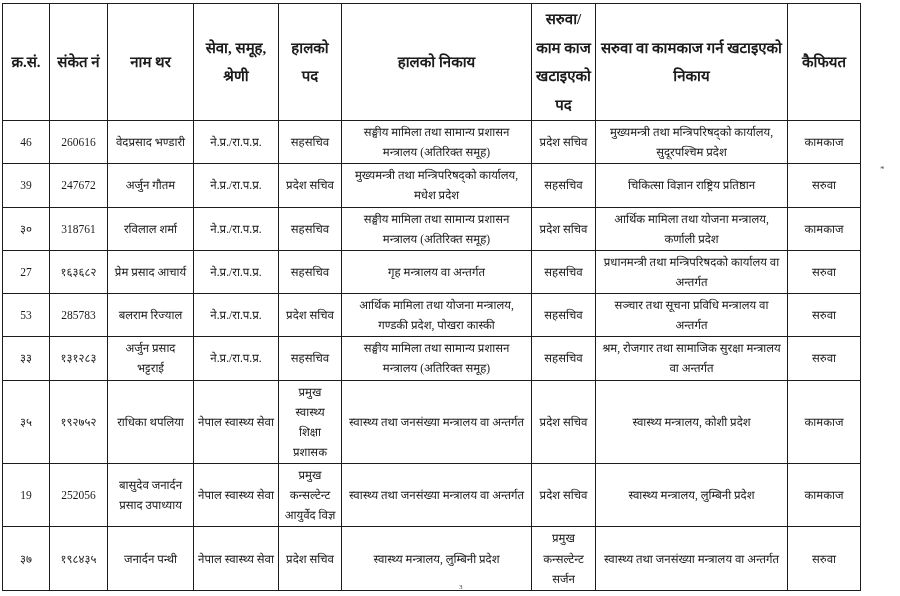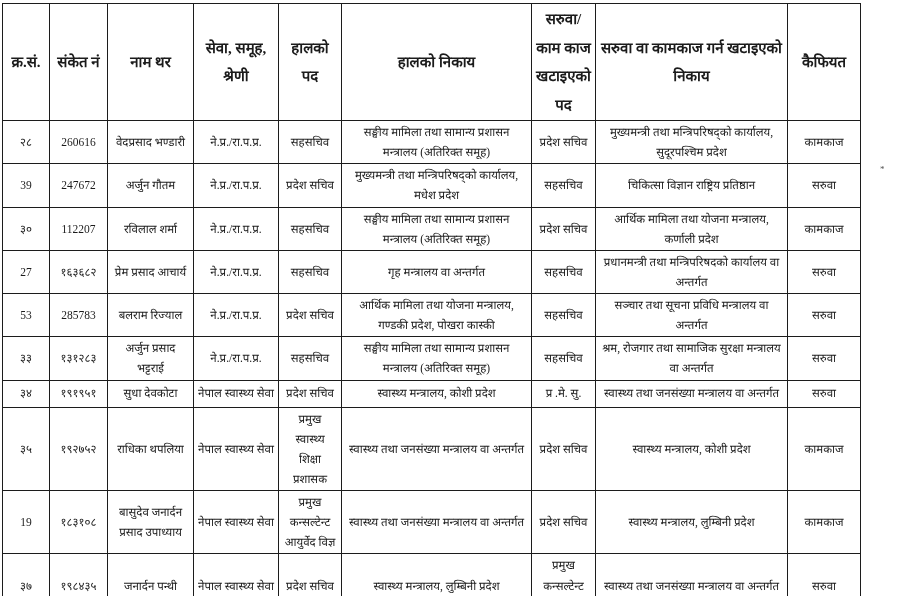--- a/index.html
+++ b/index.html
@@ -97,21 +97,21 @@
         <th>सेवा, समूह, श्रेणी</th>
         <th>हालको पद</th>
         <th>हालको निकाय</th>
         <th>सरुवा/काम काज खटाइएको पद</th>
         <th>सरुवा वा कामकाज गर्न खटाइएको निकाय</th>
         <th>कैफियत</th>
       </tr>
     </thead>
     <tbody id="roster-body">
         <tr>
-          <td>२८</td>
+          <td>46</td>
           <td>260616</td>
           <td>वेदप्रसाद भण्डारी</td>
           <td>ने.प्र./रा.प.प्र.</td>
           <td>सहसचिव</td>
           <td>सङ्घीय मामिला तथा सामान्य प्रशासन मन्त्रालय (अतिरिक्त समूह)</td>
           <td>प्रदेश सचिव</td>
           <td>मुख्यमन्त्री तथा मन्त्रिपरिषद्को कार्यालय, सुदूरपश्चिम प्रदेश</td>
           <td>कामकाज</td>
         </tr>
         <tr>
@@ -120,21 +120,21 @@
           <td>अर्जुन गौतम</td>
           <td>ने.प्र./रा.प.प्र.</td>
           <td>प्रदेश सचिव</td>
           <td>मुख्यमन्त्री तथा मन्त्रिपरिषद्को कार्यालय, मधेश प्रदेश</td>
           <td>सहसचिव</td>
           <td>चिकित्सा विज्ञान राष्ट्रिय प्रतिष्ठान</td>
           <td>सरुवा</td>
         </tr>
         <tr>
           <td>३०</td>
-          <td>112207</td>
+          <td>318761</td>
           <td>रविलाल शर्मा</td>
           <td>ने.प्र./रा.प.प्र.</td>
           <td>सहसचिव</td>
           <td>सङ्घीय मामिला तथा सामान्य प्रशासन मन्त्रालय (अतिरिक्त समूह)</td>
           <td>प्रदेश सचिव</td>
           <td>आर्थिक मामिला तथा योजना मन्त्रालय, कर्णाली प्रदेश</td>
           <td>कामकाज</td>
         </tr>
         <tr>
           <td>27</td>
@@ -160,47 +160,36 @@
         </tr>
         <tr>
           <td>३३</td>
           <td>१३१२८३</td>
           <td>अर्जुन प्रसाद भट्टराई</td>
           <td>ने.प्र./रा.प.प्र.</td>
           <td>सहसचिव</td>
           <td>सङ्घीय मामिला तथा सामान्य प्रशासन मन्त्रालय (अतिरिक्त समूह)</td>
           <td>सहसचिव</td>
           <td>श्रम, रोजगार तथा सामाजिक सुरक्षा मन्त्रालय वा अन्तर्गत</td>
-          <td>सरुवा</td>
-        </tr>
-        <tr>
-          <td>३४</td>
-          <td>१९१९५१</td>
-          <td>सुधा देवकोटा</td>
-          <td>नेपाल स्वास्थ्य सेवा</td>
-          <td>प्रदेश सचिव</td>
-          <td>स्वास्थ्य मन्त्रालय, कोशी प्रदेश</td>
-          <td>प्र .मे. सु.</td>
-          <td>स्वास्थ्य तथा जनसंख्या मन्त्रालय वा अन्तर्गत</td>
           <td>सरुवा</td>
         </tr>
         <tr>
           <td>३५</td>
           <td>१९२७५२</td>
           <td>राधिका थपलिया</td>
           <td>नेपाल स्वास्थ्य सेवा</td>
           <td>प्रमुख स्वास्थ्य शिक्षा प्रशासक</td>
           <td>स्वास्थ्य तथा जनसंख्या मन्त्रालय वा अन्तर्गत</td>
           <td>प्रदेश सचिव</td>
           <td>स्वास्थ्य मन्त्रालय, कोशी प्रदेश</td>
           <td>कामकाज</td>
         </tr>
         <tr>
           <td>19</td>
-          <td>१८३१०८</td>
+          <td>252056</td>
           <td>बासुदेव जनार्दन प्रसाद उपाध्याय</td>
           <td>नेपाल स्वास्थ्य सेवा</td>
           <td>प्रमुख कन्सल्टेन्ट आयुर्वेद विज्ञ</td>
           <td>स्वास्थ्य तथा जनसंख्या मन्त्रालय वा अन्तर्गत</td>
           <td>प्रदेश सचिव</td>
           <td>स्वास्थ्य मन्त्रालय, लुम्बिनी प्रदेश</td>
           <td>कामकाज</td>
         </tr>
         <tr>
           <td>३७</td>

